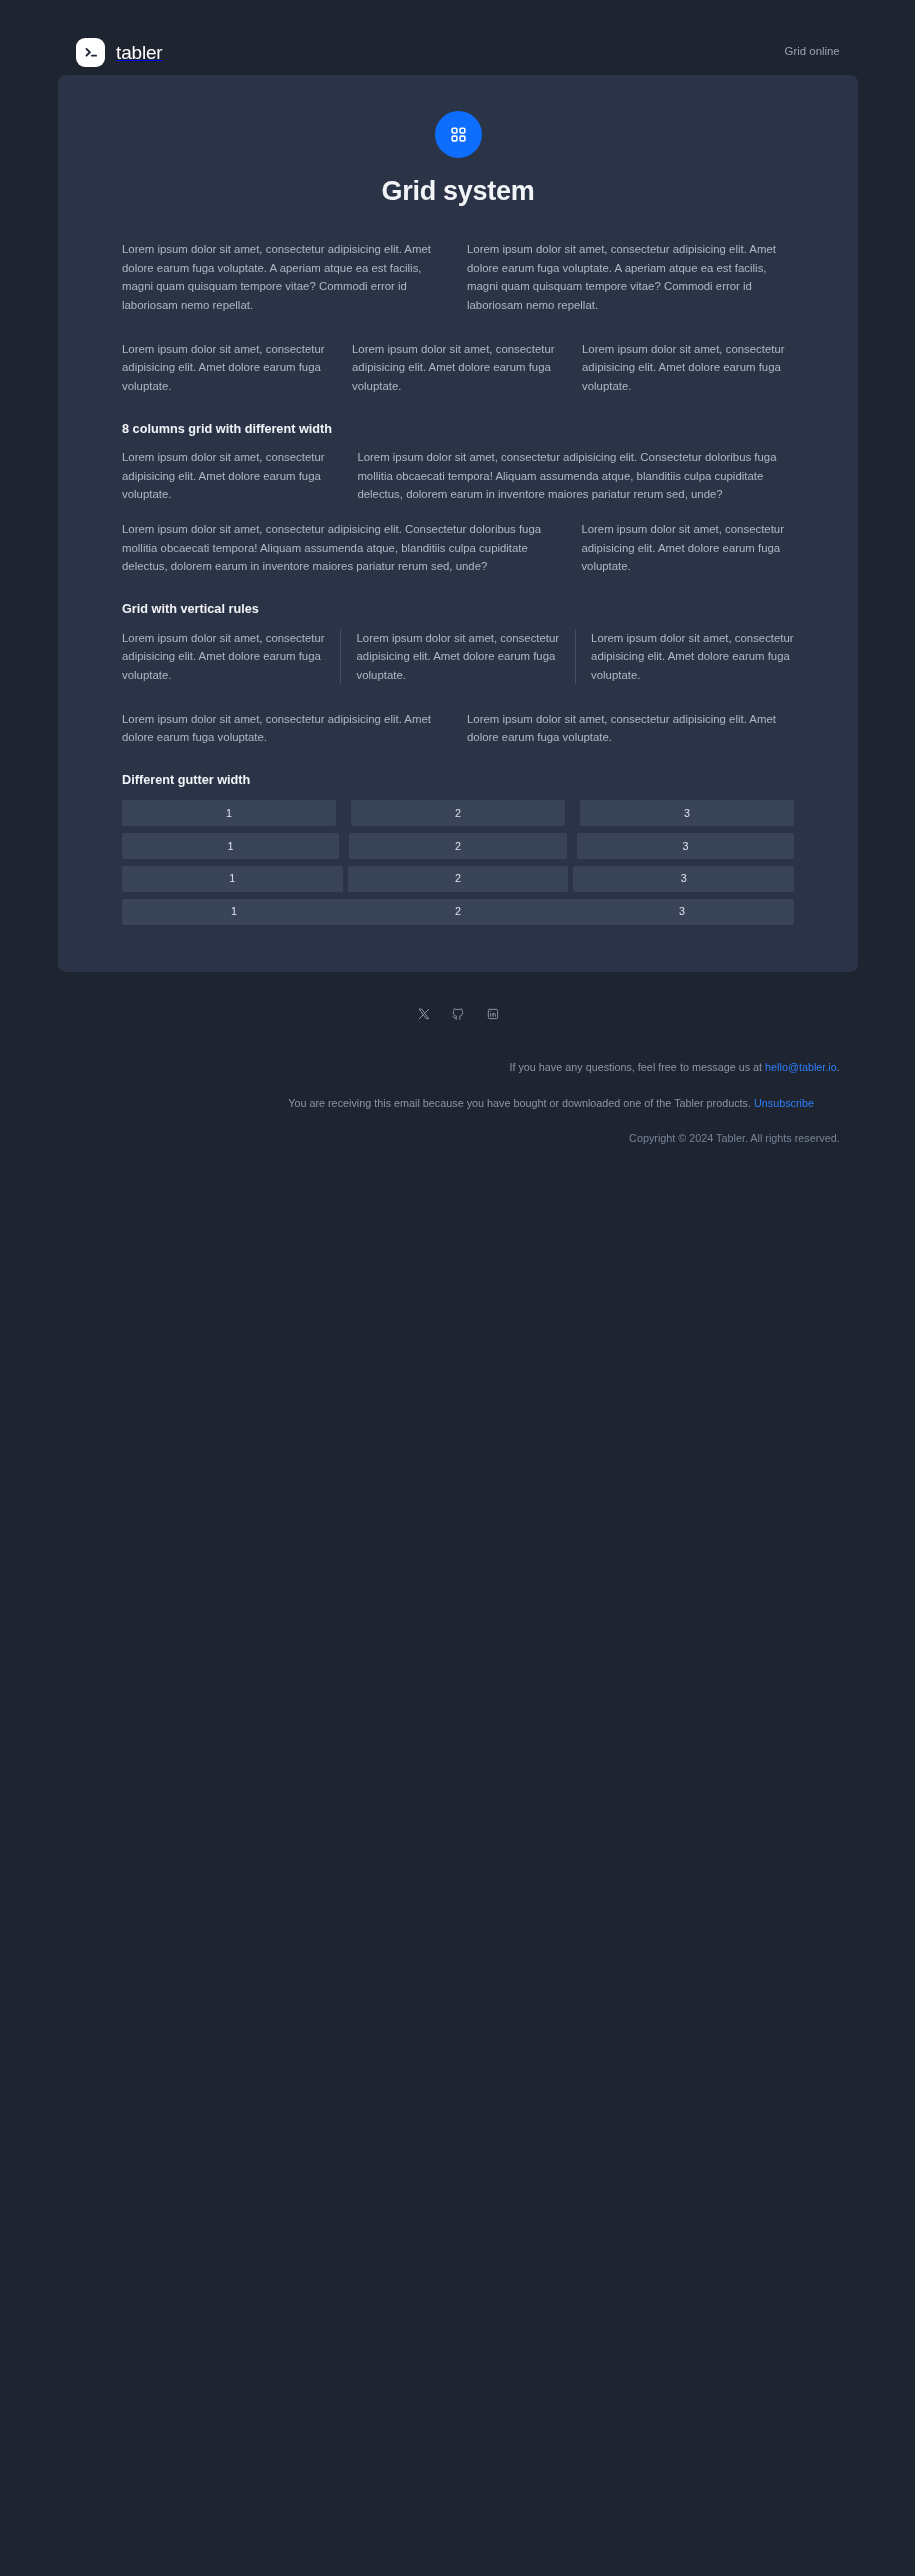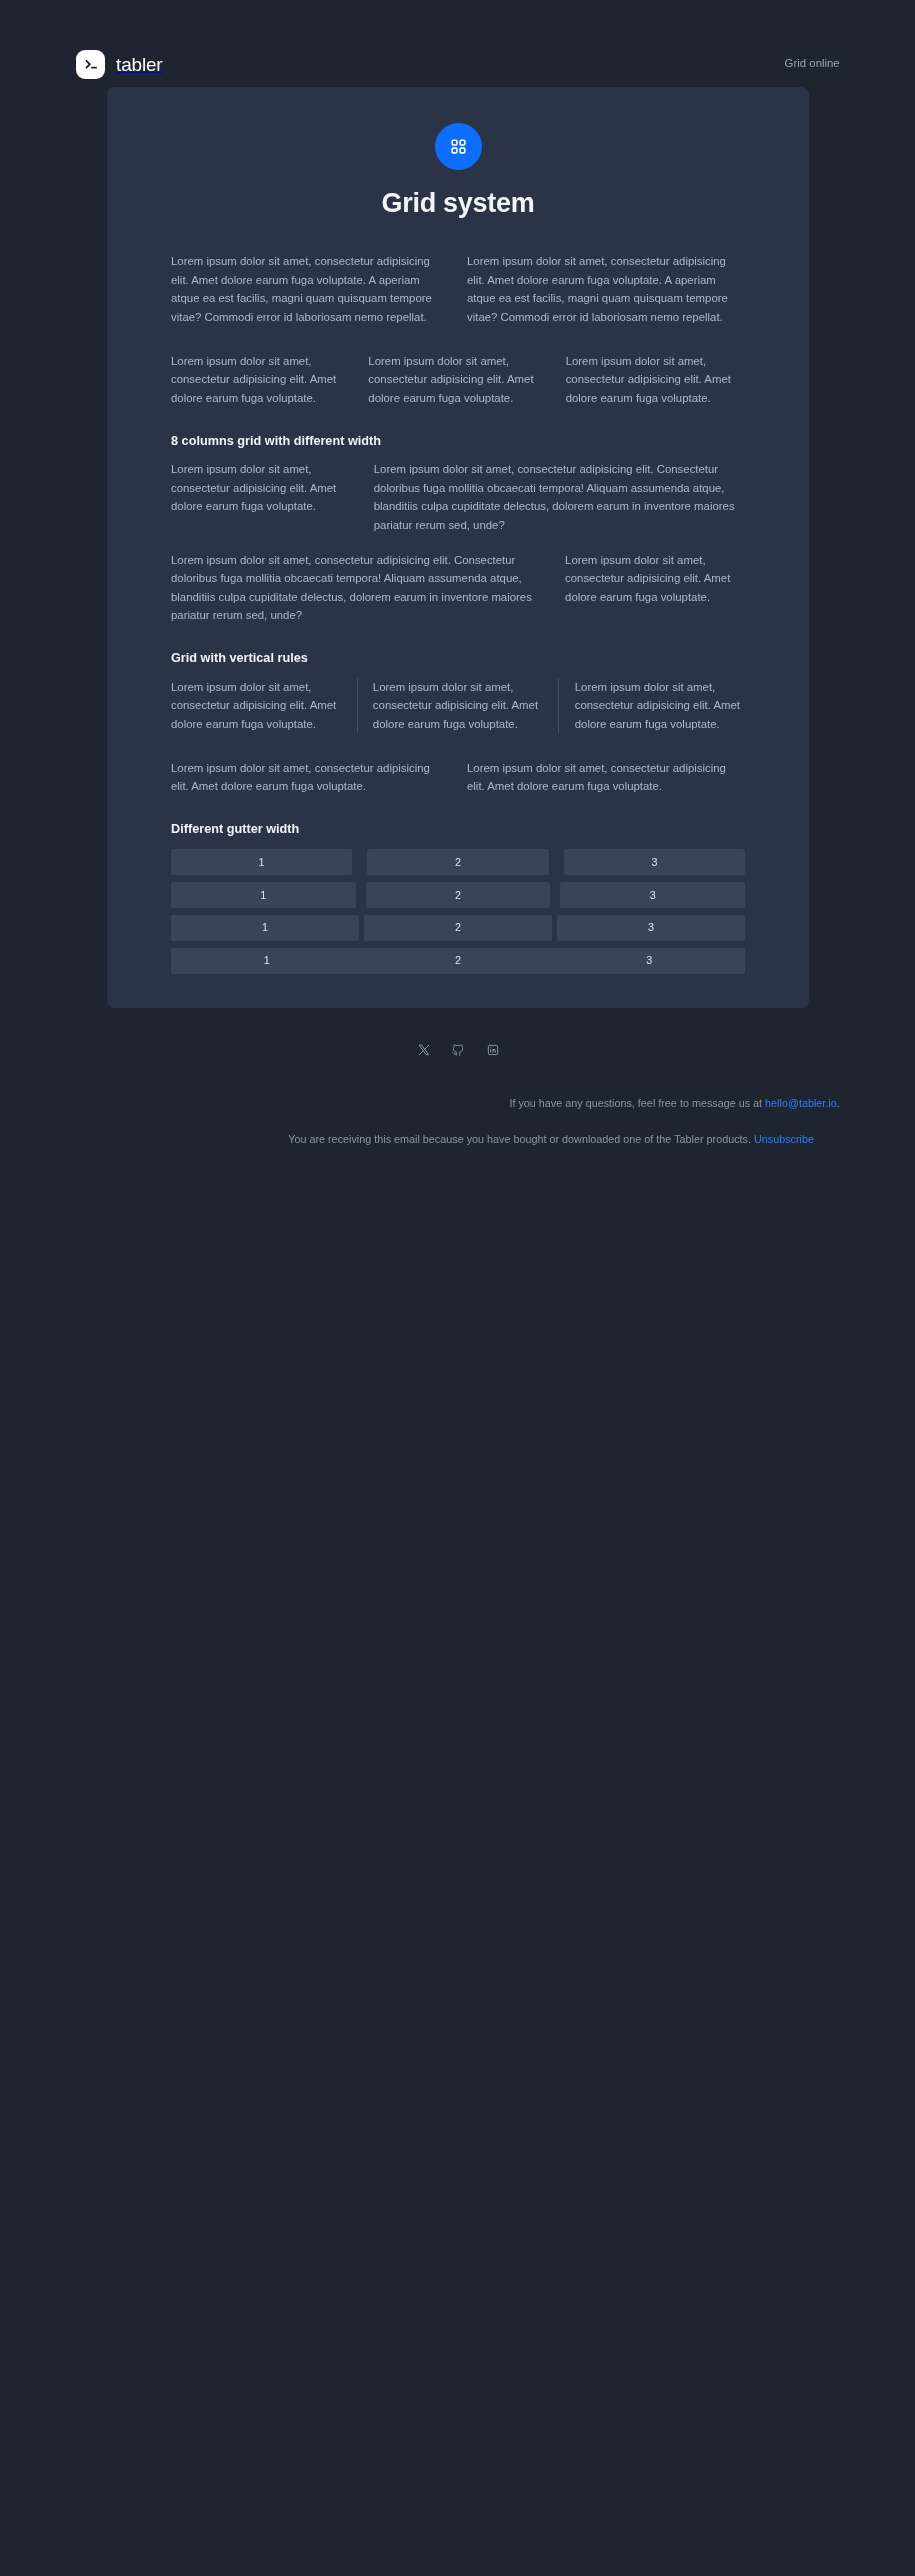--- a/index.html
+++ b/index.html
@@ -14,21 +14,21 @@
   .page {
     width: 916px;
     min-height: 2576px;
     background: #1e2430;
     padding: 0;
   }
 
   
   .header {
     width: 794px;
-    margin: 12px auto;
+    margin: 0 auto;
     padding: 43px 15.3px 0 15.3px;
     display: flex;
     align-items: center;
     justify-content: space-between;
     height: 61px;
   }
   .brand {
     display: flex;
     align-items: center;
     gap: 10.8px;
@@ -53,25 +53,25 @@
   }
   .view-online {
     color: #9aa4b4;
     font-size: 11.4px;
     text-decoration: none;
     line-height: 1;
   }
 
   
   .card {
-    width: 702px;
+    width: 800px;
     margin: 14px auto 0 auto;
     background: #2b3447;
     border-radius: 7.6px;
-    padding: 36px 64px 34px 64px;
+    padding: 36px 64px 47px 64px;
   }
 
   .hero { text-align: center; padding-bottom: 27px; }
   .hero-icon {
     width: 47px;
     height: 47px;
     border-radius: 50%;
     background: #0d6efd;
     display: inline-flex;
     align-items: center;
@@ -355,17 +355,18 @@
     </div>
 
     <div class="foot-line">
       <span>If you have any questions, feel free to message us at </span><a href="#">hello@tabler.io</a><span>.</span>
     </div>
 
     <div class="foot-line wide">
       <span>You are receiving this email because you have bought or downloaded one of the Tabler products. </span><a href="#">Unsubscribe</a>
     </div>
 
+    <div class="foot-copy">Copyright © 2024 Tabler. All rights reserved.</div>
 
   </div>
 
 </div>
 
 
 </body></html>

